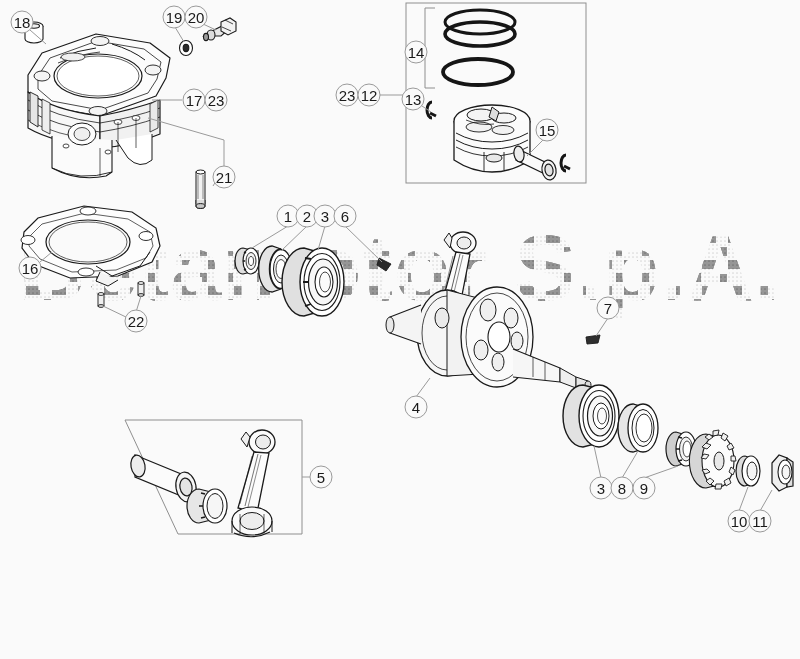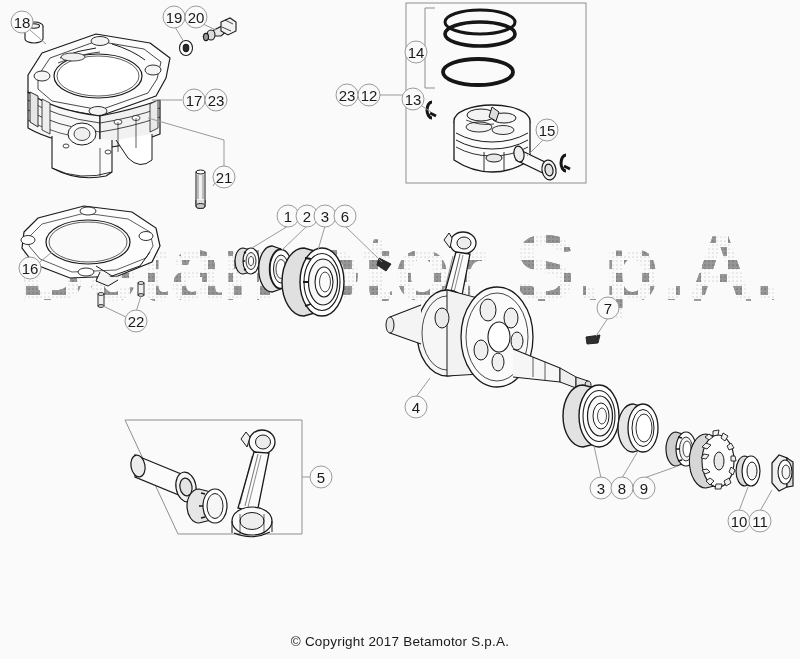--- a/index.html
+++ b/index.html
@@ -465,15 +465,14 @@
           <text x="739" y="526.5" text-anchor="middle" font-size="15" fill="#1a1a1a">10</text>
         </g>
         <g>
           <circle cx="760" cy="521" r="11" fill="#fafafa" stroke="#9a9a9a" stroke-width="1"></circle>
           <text x="760" y="526.5" text-anchor="middle" font-size="15" fill="#1a1a1a">11</text>
         </g>
       </g>
 
   </svg>
 
-  <div class="copyright">© Copyright 2017 Betamotor S.p.A.</div>
 
 </div>
 
 </body></html>

